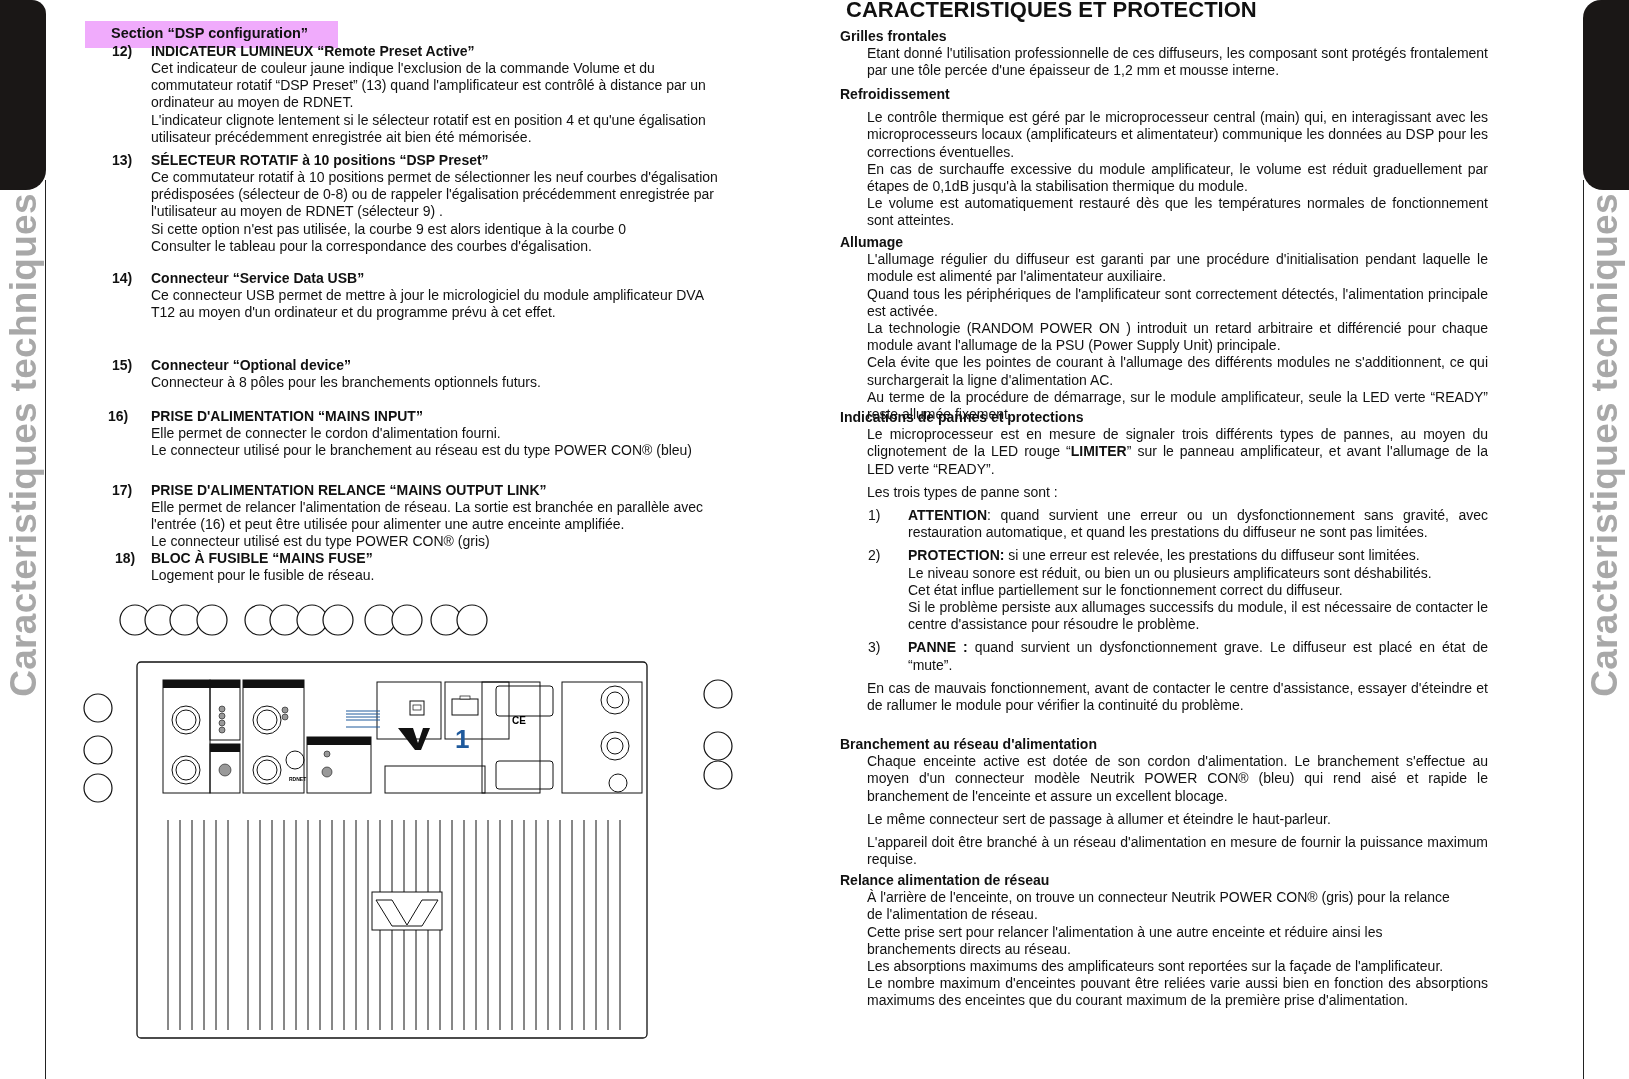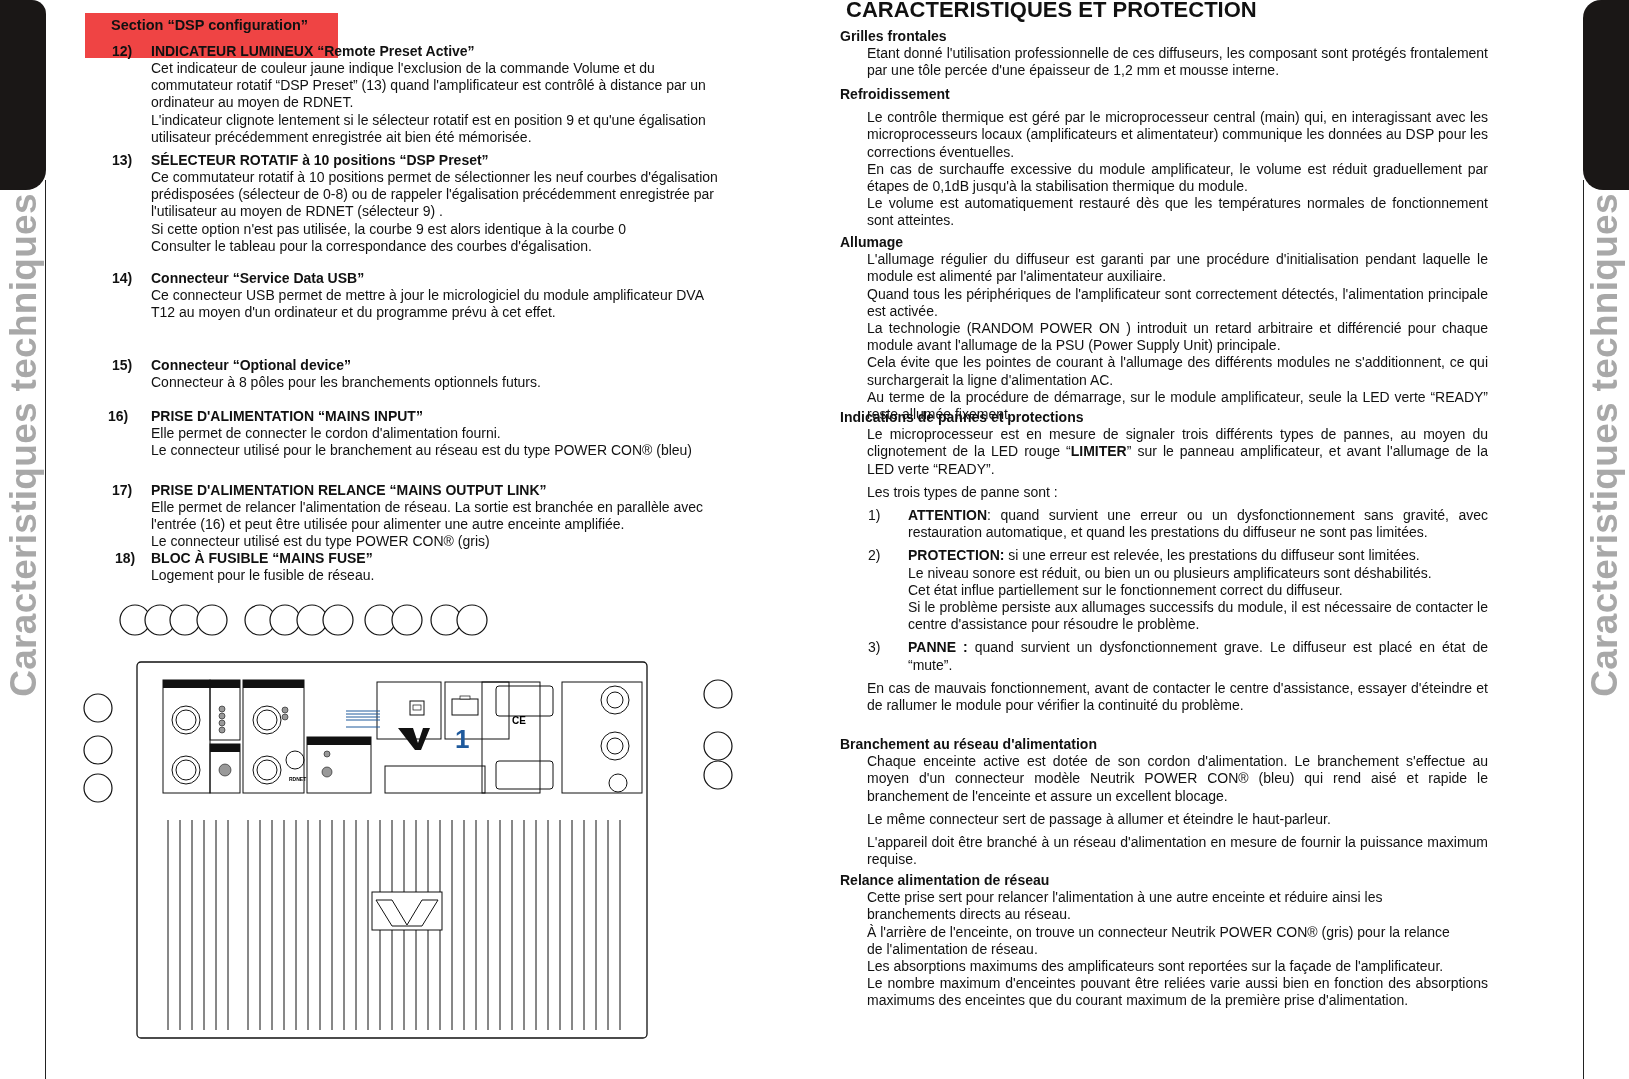--- a/index.html
+++ b/index.html
@@ -11,21 +11,21 @@
   .tab-left .tab-black{border-top-right-radius:14px;border-bottom-right-radius:20px;}
   .tab-right .tab-black{border-top-left-radius:18px;border-bottom-left-radius:20px;}
   .tab-line{position:absolute;top:180px;width:1px;height:899px;background:#222;}
   .tab-left .tab-line{left:45px;}
   .tab-right .tab-line{left:0;}
   .tab-label{position:absolute;top:205px;left:4px;width:40px;height:480px;}
   .tab-label span{position:absolute;left:50%;top:50%;transform:translate(-50%,-50%) rotate(-90deg);white-space:nowrap;font-weight:bold;font-size:37px;color:#a8a8a8;letter-spacing:0.3px;}
   .tab-right .tab-label{left:2px;}
 
   .left-col{position:absolute;left:85px;top:5px;width:640px;}
-  .section-box{position:absolute;left:0;top:8px;width:253px;height:45px;background:#ef4444;}
+  .section-box{position:absolute;left:0;top:16px;width:253px;height:27px;background:#f0abfc;}
   .section-box span{position:absolute;left:26px;top:4px;font-weight:bold;font-size:14.5px;}
   .item{position:absolute;left:0;width:640px;font-size:14px;line-height:17.2px;}
   .item .num{position:absolute;left:27px;top:0;font-weight:bold;}
   .item .title{position:absolute;left:66px;top:0;font-weight:bold;white-space:nowrap;}
   .item .body{position:absolute;left:66px;top:17px;width:570px;}
   .item .body p{margin:0;}
 
   .right-col{position:absolute;left:840px;top:0;width:648px;font-size:14px;line-height:17.2px;}
   .rc-title{position:absolute;left:6px;top:1px;font-size:22px;font-weight:bold;}
   .rc-sec{position:absolute;left:0;width:648px;}
@@ -63,21 +63,21 @@
 <div class="left-col">
   <div class="section-box">
     <span>Section “DSP configuration”</span>
   </div>
 
   <div class="item" style="top:38px;">
     <span class="num">12)</span>
     <span class="title">INDICATEUR LUMINEUX “Remote Preset  Active”</span>
     <div class="body">
       <p>Cet indicateur de couleur jaune indique l'exclusion de la commande Volume et du commutateur rotatif “DSP Preset” (13) quand l'amplificateur est contrôlé à distance par un ordinateur au moyen de RDNET.</p>
-      <p>L'indicateur clignote lentement si le sélecteur rotatif est en position 9 et qu'une égalisation utilisateur précédemment enregistrée ait bien été mémorisée.</p>
+      <p>L'indicateur clignote lentement si le sélecteur rotatif est en position 4 et qu'une égalisation utilisateur précédemment enregistrée ait bien été mémorisée.</p>
     </div>
   </div>
 
   <div class="item" style="top:147px;">
     <span class="num">13)</span>
     <span class="title">SÉLECTEUR ROTATIF  à 10 positions “DSP Preset”</span>
     <div class="body">
       <p>Ce commutateur rotatif à 10 positions permet de sélectionner les neuf courbes d'égalisation prédisposées (sélecteur de 0-8) ou de rappeler l'égalisation précédemment enregistrée par l'utilisateur au moyen de RDNET (sélecteur 9) .</p>
       <p>Si cette option n'est pas utilisée, la courbe 9 est alors identique à la courbe 0</p>
       <p>Consulter le tableau pour la correspondance des courbes d'égalisation.</p>
@@ -334,19 +334,19 @@
       <div class="gap6"></div>
       <p>Le même connecteur sert de passage à allumer et éteindre le haut-parleur.</p>
       <div class="gap6"></div>
       <p>L'appareil doit être branché à un réseau d'alimentation en mesure de fournir la puissance maximum requise.</p>
     </div>
   </div>
 
   <div class="rc-sec" style="top:872px;">
     <div class="rc-h">Relance alimentation de réseau</div>
     <div class="rc-body" style="text-align:left;">
+      <p style="width:600px;">À l'arrière de l'enceinte, on trouve un connecteur Neutrik POWER CON® (gris) pour la relance de l'alimentation de réseau.</p>
       <p style="width:600px;">Cette prise sert pour relancer l'alimentation à une autre enceinte et réduire ainsi les branchements directs au réseau.</p>
-      <p style="width:600px;">À l'arrière de l'enceinte, on trouve un connecteur Neutrik POWER CON® (gris) pour la relance de l'alimentation de réseau.</p>
       <p>Les absorptions maximums des amplificateurs sont reportées sur la façade de l'amplificateur.</p>
       <p style="text-align:justify;">Le nombre maximum d'enceintes pouvant être reliées varie aussi bien en fonction des absorptions maximums des enceintes que du courant maximum de la première prise d'alimentation.</p>
     </div>
   </div>
 </div>
 
 </body></html>

